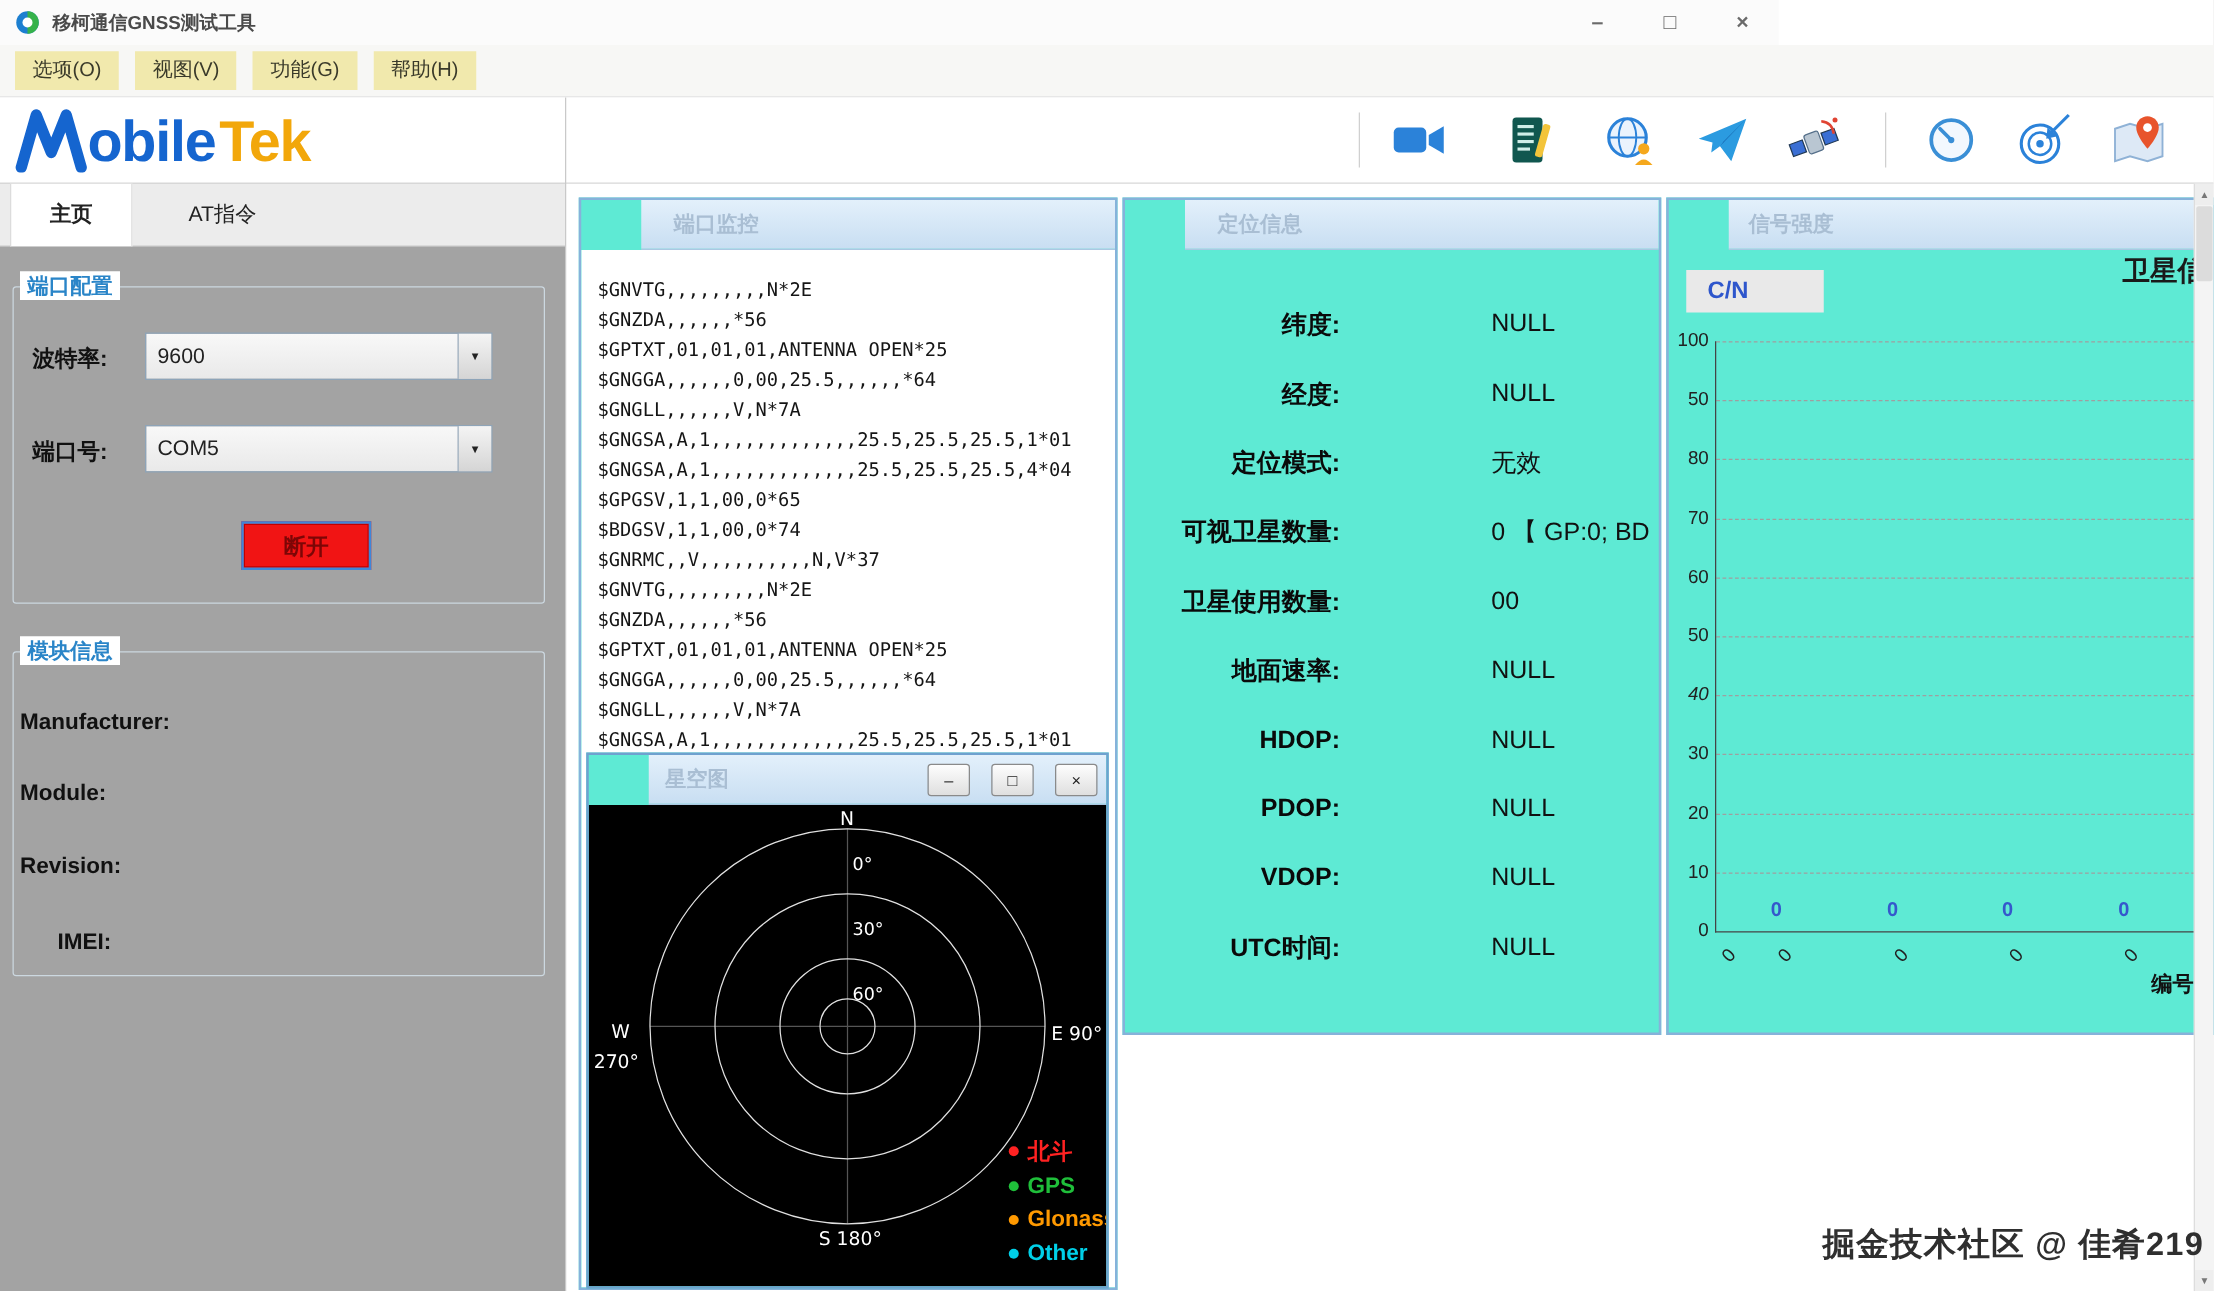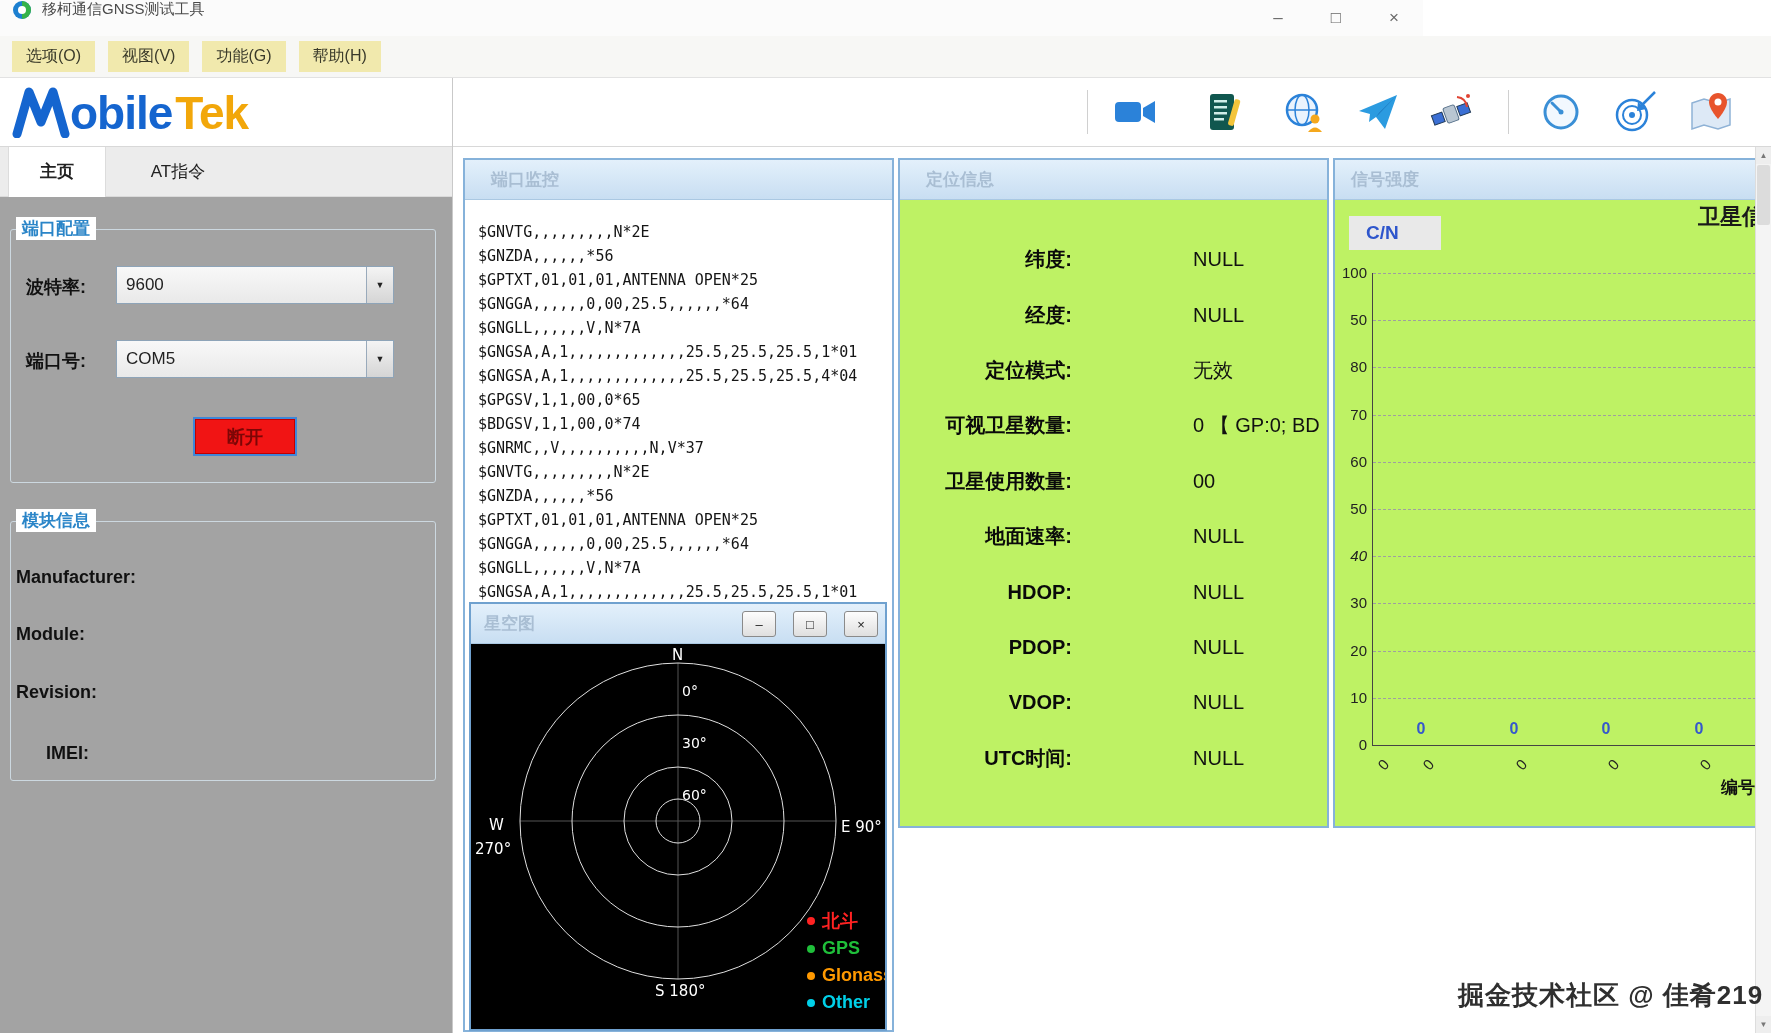--- a/index.html
+++ b/index.html
@@ -1,20 +1,20 @@
 <!DOCTYPE html>
 <html><head>
 <meta charset="utf-8">
 <style>
   html,body{margin:0;padding:0;background:#e8e8e8;}
   #app{position:relative;width:1771px;height:1033px;background:#fff;overflow:hidden;
        font-family:"Liberation Sans","DejaVu Sans",sans-serif;color:#222;}
   
   .titlebar{position:absolute;left:0;top:0;width:1423px;height:36px;background:#fbfbfb;
-            display:flex;align-items:flex-start;padding-left:12px;box-sizing:border-box;}
+            display:flex;align-items:center;padding-left:12px;box-sizing:border-box;font-weight:bold;}
   .apptitle{margin-left:10px;font-size:15px;color:#4a4a4a;}
   .wincontrols{position:absolute;right:0;top:0;height:36px;display:flex;}
   .winbtn{width:58px;height:36px;display:flex;align-items:center;justify-content:center;
           font-size:17px;color:#6a6a6a;cursor:default;}
   
   .menubar{position:absolute;left:0;top:36px;width:1771px;height:42px;background:#f7f7f5;
            border-bottom:1px solid #e2e2e2;display:flex;align-items:center;padding-left:12px;
            box-sizing:border-box;gap:13px;}
   .menuitem{background:#f1e9ad;padding:5px 14px;font-size:16px;color:#3a3a2a;cursor:default;}
   
@@ -40,42 +40,42 @@
   .combo{position:absolute;width:278px;height:38px;border:1px solid #8ea4b8;box-sizing:border-box;
          background:linear-gradient(#f8f8f8,#e9e9e9);display:flex;align-items:center;cursor:default;}
   .combo-value{flex:1;padding-left:9px;font-size:17px;color:#222;}
   .combo-btn{width:26px;height:100%;border-left:1px solid #99aabb;display:flex;align-items:center;
              justify-content:center;background:linear-gradient(#f4f4f4,#d5d5d5);font-size:9px;color:#222;}
   .disconnect{position:absolute;left:164px;top:270px;width:104px;height:39px;background:#f11414;
               border:2px solid #3f86d8;box-shadow:inset 0 0 0 1px #c00000;color:#7c0606;font-weight:bold;
               font-size:18px;display:flex;align-items:center;justify-content:center;box-sizing:border-box;cursor:pointer;margin-left:29px;}
   .milabel{position:absolute;font-size:18px;font-weight:bold;color:#111;}
   
-  .childwin{position:absolute;border:2px solid #86b2da;background:#bef264;box-sizing:border-box;overflow:hidden;}
+  .childwin{position:absolute;border:2px solid #86b2da;background:#5eead4;box-sizing:border-box;overflow:hidden;padding-left:48px;}
   .wtitle{height:40px;background:linear-gradient(180deg,#e3f0fb,#c8def2);border-bottom:1px solid #aac8e2;
           display:flex;align-items:center;font-size:17px;font-weight:bold;color:#a9bed3;box-sizing:border-box;}
   .portcontent{position:absolute;left:0;top:40px;right:0;bottom:0;background:#fff;overflow:hidden;
                padding:20px 10px 0 13px;font-family:"DejaVu Sans Mono","Liberation Mono",monospace;
                font-size:15px;line-height:24px;color:#151515;}
   .nmea{white-space:pre;}
   .skybtn{position:absolute;width:34px;height:26px;background:linear-gradient(#fdfdfd,#dfdfdf);
           border:1px solid #8a8a8a;border-radius:3px;font-size:13px;color:#222;display:flex;
           align-items:center;justify-content:center;box-sizing:border-box;cursor:pointer;}
   .skycontent{position:absolute;left:0;top:40px;right:0;bottom:0;background:#000;}
   .legendrow{position:absolute;left:336px;display:flex;align-items:center;font-size:18px;font-weight:bold;}
   .legdot{width:8px;height:8px;border-radius:50%;margin-right:7px;}
   
   .posrows{position:absolute;left:0;top:40px;right:0;bottom:0;padding-top:32px;}
   .posrow{display:flex;align-items:center;height:55.4px;}
   .poslabel{width:172px;text-align:right;font-size:20px;font-weight:bold;color:#0a0a0a;}
   .posvalue{margin-left:121px;font-size:20px;color:#111;white-space:nowrap;}
   
   .sigcontent{position:absolute;left:0;top:40px;right:0;bottom:0;}
   .sigcorner{position:absolute;left:363px;top:2px;font-size:22px;font-weight:bold;color:#1a1a1a;white-space:nowrap;}
-  .cnbox{position:absolute;left:14px;top:16px;width:92px;height:34px;background:#e9e9e9;
+  .cnbox{position:absolute;left:14px;top:16px;width:110px;height:34px;background:#e9e9e9;
          line-height:34px;padding-left:17px;font-size:19px;font-weight:bold;box-sizing:border-box;}
   .axisv{position:absolute;left:37px;top:73px;width:1px;height:473px;background:#444;}
   .axish{position:absolute;left:37px;top:545px;width:384px;height:1px;background:#444;}
   .ylab{position:absolute;left:2px;width:30px;text-align:right;font-size:15px;color:#222;}
   .gline{position:absolute;left:38px;width:383px;height:0;border-top:1px dashed #9f9f9f;}
   .bval{position:absolute;width:24px;text-align:center;top:520px;font-size:16px;font-weight:bold;}
   .xlab{position:absolute;top:556px;font-size:15px;color:#222;transform:rotate(-48deg);}
   .xaxisname{position:absolute;left:386px;top:576px;font-size:17px;font-weight:bold;color:#111;}
   
   .scrollbar{position:absolute;left:1755px;top:147px;width:16px;height:886px;background:#f4f4f4;

